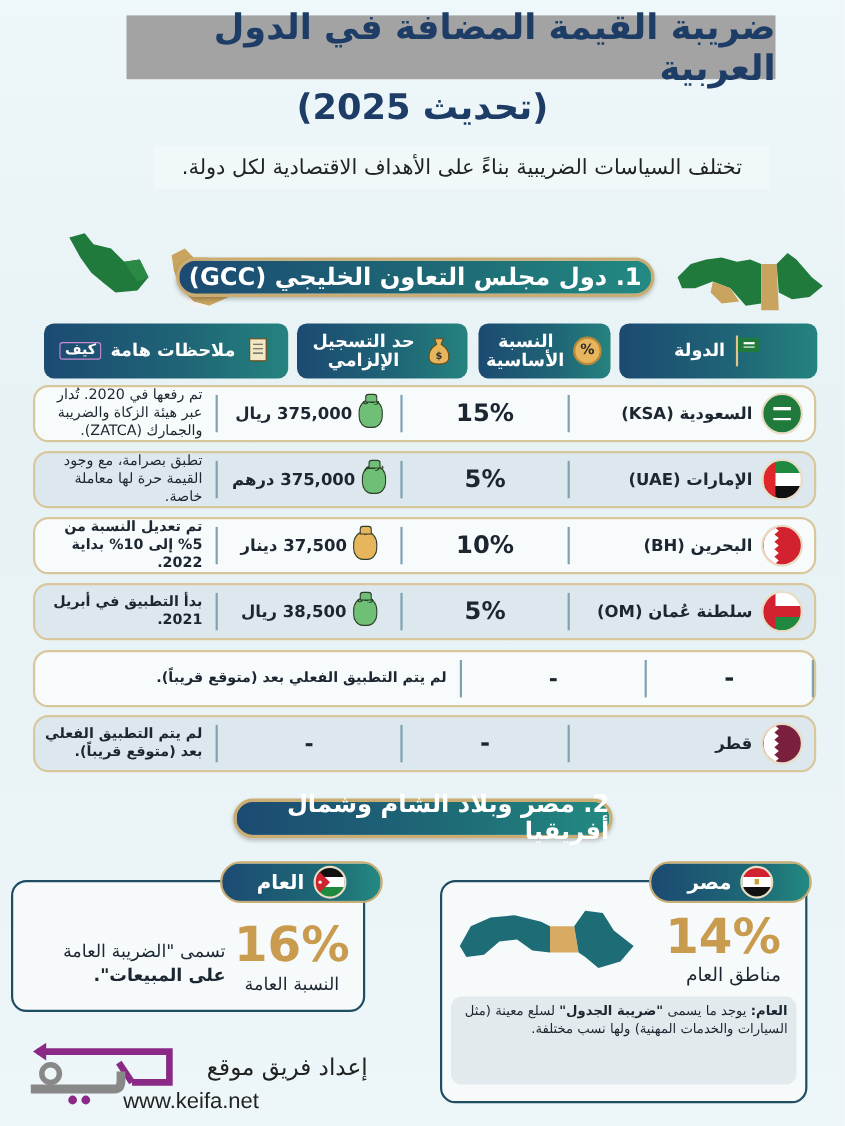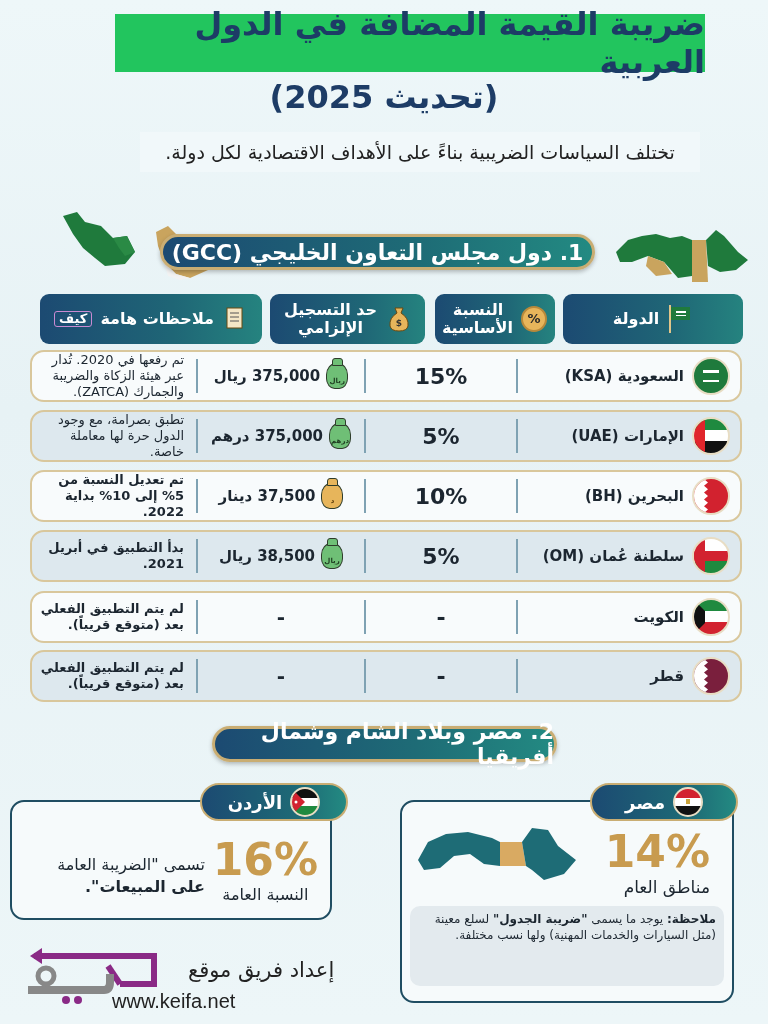--- a/index.html
+++ b/index.html
@@ -5,21 +5,21 @@
   * { box-sizing: border-box; margin: 0; padding: 0; }
   html, body { width: 768px; height: 1024px; overflow: hidden; }
   body {
     font-family: "DejaVu Sans", sans-serif;
     background: linear-gradient(180deg, #eef7f9 0%, #e7f2f5 40%, #edf6f8 100%);
     position: relative;
     color: #1c2630;
   }
   .title-box {
     position: absolute; left: 115px; top: 14px; width: 590px; height: 58px;
-    background: #22c55e; display: flex; align-items: center; justify-content: center;
+    background: #a3a3a3; display: flex; align-items: center; justify-content: center;
   }
   .title {
     font-size: 32px; font-weight: bold; color: #1d3c66; direction: rtl;
   }
   .subtitle-year {
     position: absolute; left: 0; width: 768px; top: 78px; text-align: center;
     font-size: 32px; font-weight: bold; color: #1d3c66; direction: rtl;
   }
   .tagline-box {
     position: absolute; left: 140px; top: 132px; width: 560px; height: 40px;
@@ -63,21 +63,21 @@
   .c-notes.bold { font-weight: bold; }
   .divider { width: 2px; height: 34px; background: #7fa2b3; flex-shrink: 0; }
   .flag {
     width: 38px; height: 38px; border-radius: 50%; overflow: hidden; flex-shrink: 0;
     border: 2px solid #e8ddc4; position: relative;
   }
   .country-name { font-size: 15px; font-weight: bold; color: #1c2630; }
   .bag {
     width: 22px; height: 26px; border-radius: 45% 45% 40% 40%; position: relative;
     border: 1.5px solid #2f3d2c; font-size: 7px; font-weight: bold;
-    display: flex; align-items: flex-end; justify-content: center; padding-bottom: 3px;
+    display: flex; align-items: flex-end; justify-content: center; padding-bottom: 20px;
   }
   .bag::before {
     content: ""; position: absolute; top: -6px; left: 5px; width: 9px; height: 6px;
     border: 1.5px solid #2f3d2c; border-radius: 3px 3px 0 0; background: inherit;
   }
   .bag.green { background: #6fbf76; color: #1f3d21; }
   .bag.gold { background: #e7b55b; color: #5a3c0a; }
 
   .country-card {
     position: absolute; border: 2px solid #1f4d62; border-radius: 14px;
@@ -187,21 +187,21 @@
     <span class="country-name">الإمارات (UAE)</span>
   </div>
   <div class="divider"></div>
   <div class="cell c-rate">5%</div>
   <div class="divider"></div>
   <div class="cell c-thresh">
     <span class="bag green">درهم</span>
     <span>375,000 درهم</span>
   </div>
   <div class="divider"></div>
-  <div class="cell c-notes">تطبق بصرامة، مع وجود الدول حرة لها معاملة خاصة.</div>
+  <div class="cell c-notes">تطبق بصرامة، مع وجود القيمة حرة لها معاملة خاصة.</div>
 </div>
 
 <div class="row light" style="top:470px;">
   <div class="cell c-country">
     <div class="flag" style="background:#d2222f;">
       <svg style="position:absolute;left:0;top:0" width="34" height="34" viewBox="0 0 34 34">
           <path d="M0 0 L10 0 L14 3.4 L10 6.8 L14 10.2 L10 13.6 L14 17 L10 20.4 L14 23.8 L10 27.2 L14 30.6 L10 34 L0 34 Z" fill="#fff"></path>
         </svg>
     </div>
     <span class="country-name">البحرين (BH)</span>
@@ -229,28 +229,20 @@
   <div class="divider"></div>
   <div class="cell c-thresh">
     <span class="bag green">ريال</span>
     <span>38,500 ريال</span>
   </div>
   <div class="divider"></div>
   <div class="cell c-notes bold">بدأ التطبيق في أبريل 2021.</div>
 </div>
 
 <div class="row light" style="top:591px;">
-  <div class="cell c-country">
-    <div class="flag" style="background:linear-gradient(180deg,#1f8a3f 0 33%,#fff 33% 66%,#d2222f 66% 100%);">
-      <svg style="position:absolute;left:0;top:0" width="34" height="34" viewBox="0 0 34 34">
-          <path d="M0 0 L11 11 L11 23 L0 34 Z" fill="#111"></path>
-        </svg>
-    </div>
-    <span class="country-name">الكويت</span>
-  </div>
   <div class="divider"></div>
   <div class="cell c-rate">-</div>
   <div class="divider"></div>
   <div class="cell c-thresh">
     <span style="font-size:20px;">-</span>
   </div>
   <div class="divider"></div>
   <div class="cell c-notes bold">لم يتم التطبيق الفعلي بعد (متوقع قريباً).</div>
 </div>
 
@@ -287,36 +279,36 @@
     <div style="font-weight:bold;">على المبيعات".</div>
   </div>
 </div>
 <div class="card-pill" style="left:200px;top:783px;width:148px;">
   <div class="pill-flag" style="background:linear-gradient(180deg,#111 0 33%,#fff 33% 66%,#1f8a3f 66% 100%);">
     <svg style="position:absolute;left:0;top:0" width="26" height="26" viewBox="0 0 26 26">
         <path d="M0 0 L13 13 L0 26 Z" fill="#d2222f"></path>
         <circle cx="4" cy="13" r="1.5" fill="#fff"></circle>
       </svg>
   </div>
-  <span>الأردن</span>
+  <span>العام</span>
 </div>
 
 <div class="country-card" style="left:400px;top:800px;width:334px;height:203px;">
   <svg style="position:absolute;left:12px;top:18px;" width="165" height="70" viewBox="0 0 165 70">
     <path d="M4 40 L14 22 L32 14 L54 12 L78 18 L86 22 L86 46 L70 44 L56 34 L40 36 L26 48 L10 50 Z" fill="#1e6c76"></path>
     <path d="M86 22 L108 22 L112 46 L86 46 Z" fill="#d9aa62"></path>
     <path d="M108 22 L118 8 L134 10 L144 26 L162 40 L150 54 L130 60 L118 50 L112 46 Z" fill="#1e6c76"></path>
   </svg>
   <div style="position:absolute;right:22px;top:24px;text-align:right;">
     <div class="big-pct">14%</div>
     <div style="font-size:17px;direction:rtl;">مناطق العام</div>
   </div>
   <div style="position:absolute;left:8px;right:8px;top:104px;height:80px;background:#e3eaee;border-radius:10px;">
     <div style="direction:rtl;font-size:12px;padding:5px 8px 0 8px;line-height:1.35;">
-      <b>ملاحظة:</b>
+      <b>العام:</b>
       <span>يوجد ما يسمى</span>
       <b>"ضريبة الجدول"</b>
       <span>لسلع معينة (مثل السيارات والخدمات المهنية) ولها نسب مختلفة.</span>
     </div>
   </div>
 </div>
 <div class="card-pill" style="left:590px;top:783px;width:148px;">
   <div class="pill-flag" style="background:linear-gradient(180deg,#d2222f 0 33%,#fff 33% 66%,#111 66% 100%);">
     <div style="position:absolute;left:11px;top:10px;width:4px;height:5px;background:#c9a23a;"></div>
   </div>

